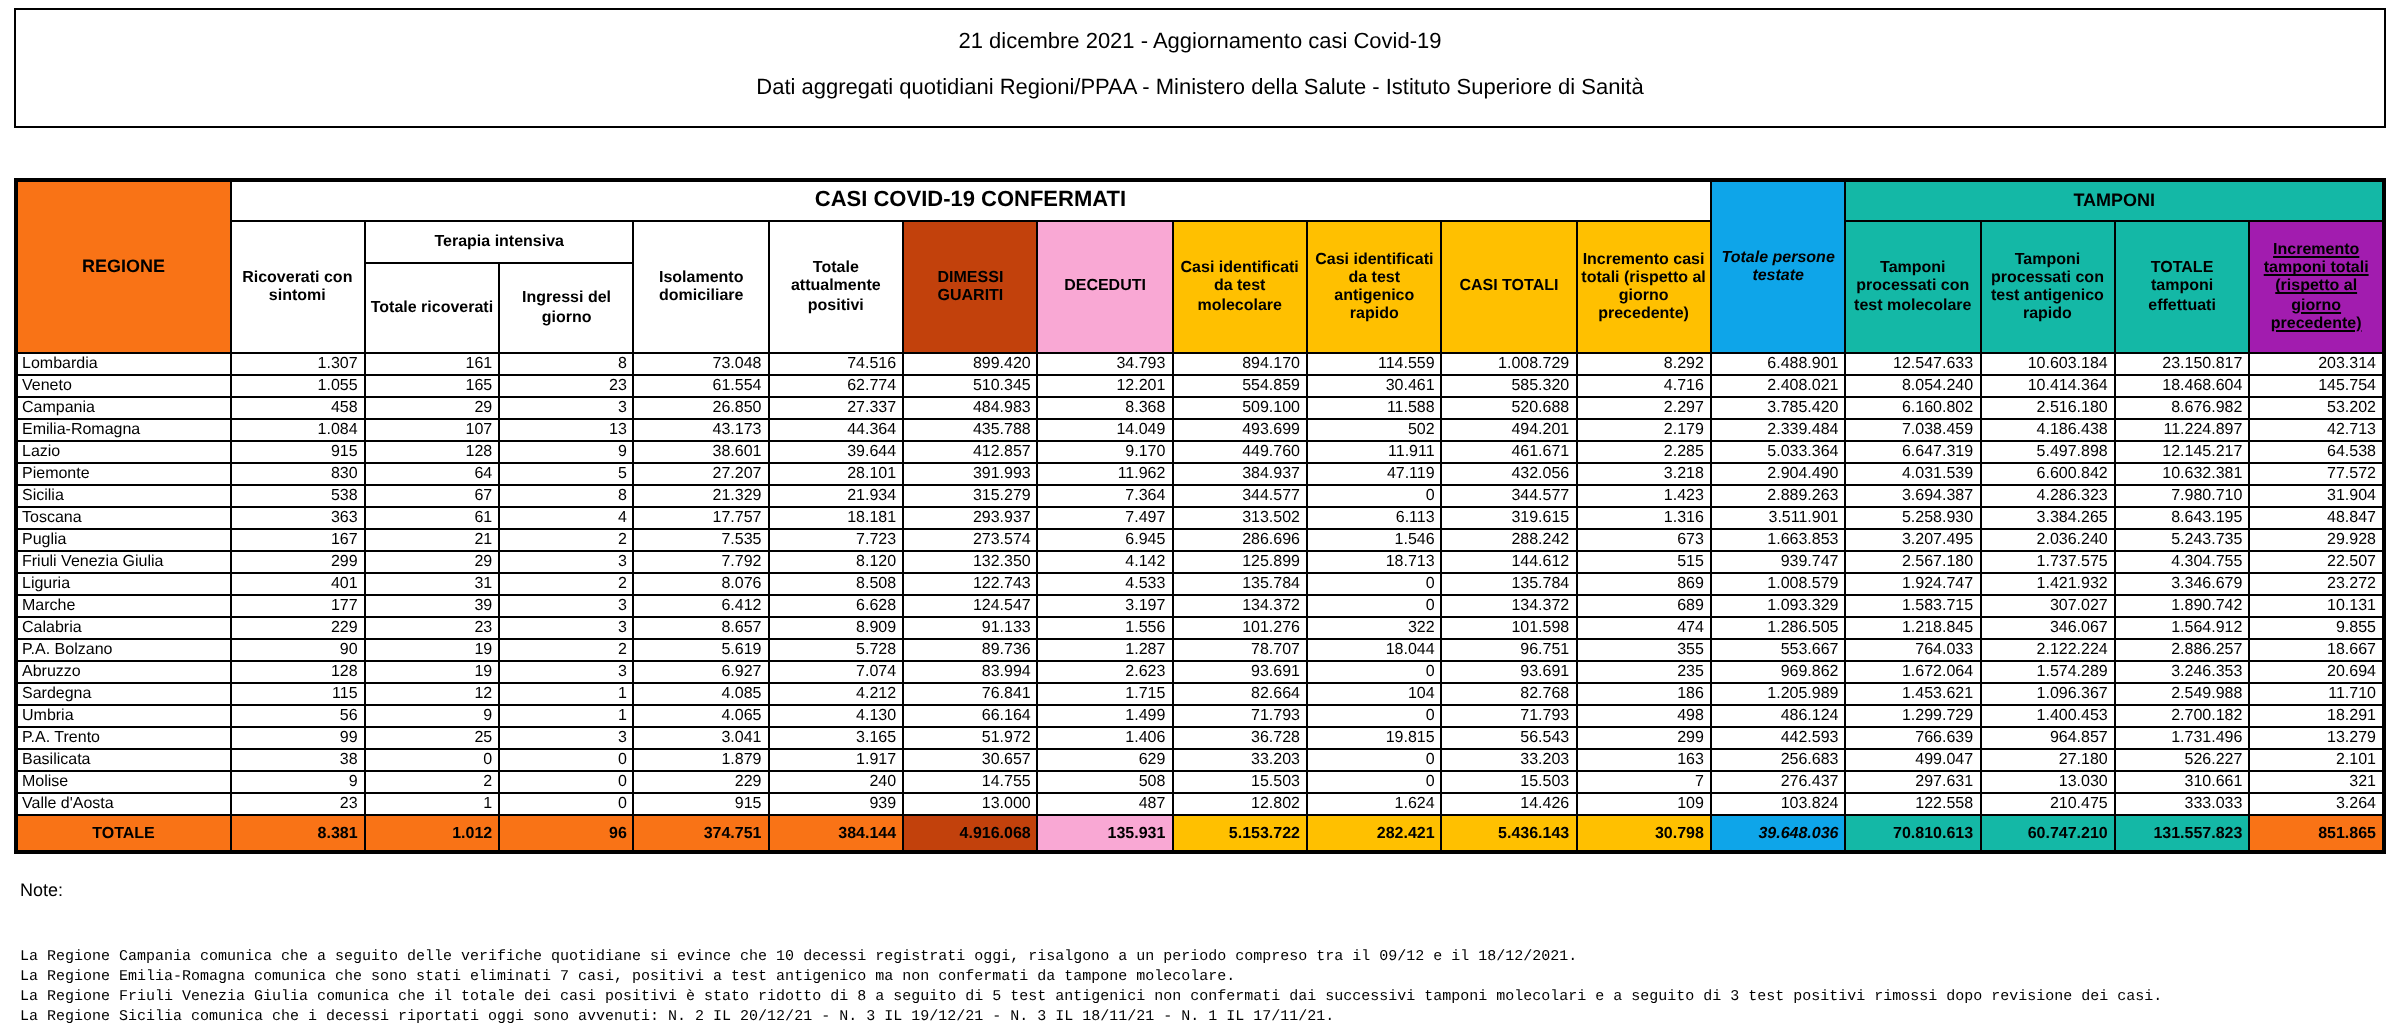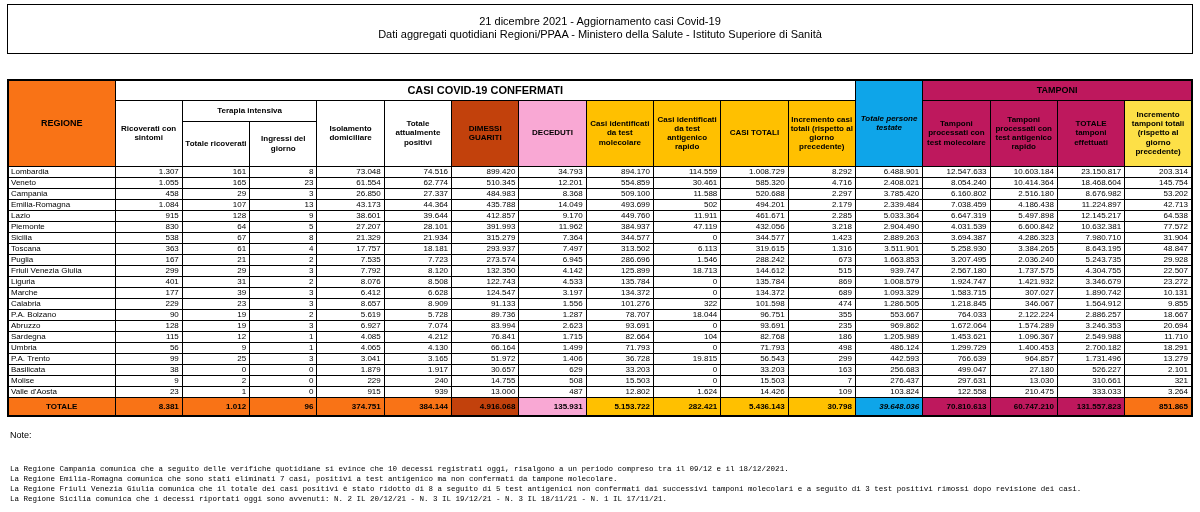--- a/index.html
+++ b/index.html
@@ -6,21 +6,21 @@
   html,body { margin:0; padding:0; }
   body {
     width:1200px; height:512px; background:#ffffff; color:#000;
     font-family:"Liberation Sans", sans-serif; overflow:hidden;
   }
   .title-box {
     margin:4px 7px 0 7px; border:1px solid #000;
     text-align:center; padding:10px 0 13px 0;
   }
   .title-box .t1 { font-size:11px; }
-  .title-box .t2 { font-size:11px; margin-top:1px; }
+  .title-box .t2 { font-size:11px; margin-top:11px; }
 
   table.covid {
     border-collapse:collapse; table-layout:fixed;
     width:1186px; margin:25px 0 0 7px;
     border:2px solid #000;
   }
   table.covid th, table.covid td {
     border:1px solid #000; overflow:hidden; vertical-align:middle;
   }
   col.c-region { width:107px; }
@@ -30,22 +30,22 @@
   tr.h2 { height:21px; }
   tr.h3 { height:45px; }
   th.big-group { font-size:11px; }
   th.mid-group { font-size:9px; }
 
   .bg-gray      { background:#f97316; }
   .bg-green     { background:#c2410c; }
   .bg-red       { background:#f9a8d4; }
   .bg-yellow    { background:#ffc000; }
   .bg-cyan      { background:#0ea5e9;font-style:italic; }
-  .bg-blue      { background:#be185d; }
-  .bg-lightgray { background:#fde047; }
+  .bg-blue      { background:#14b8a6; }
+  .bg-lightgray { background:#a21caf;text-decoration:underline; }
 
   tbody td {
     font-size:8px; height:11px; padding:0 3px;
     text-align:right; white-space:nowrap; line-height:10px;
   }
   tbody td.region { text-align:left; padding-left:2px; }
 
   tfoot td {
     font-size:8px; font-weight:bold; height:19px; padding:0 3px;
     text-align:right; white-space:nowrap;

